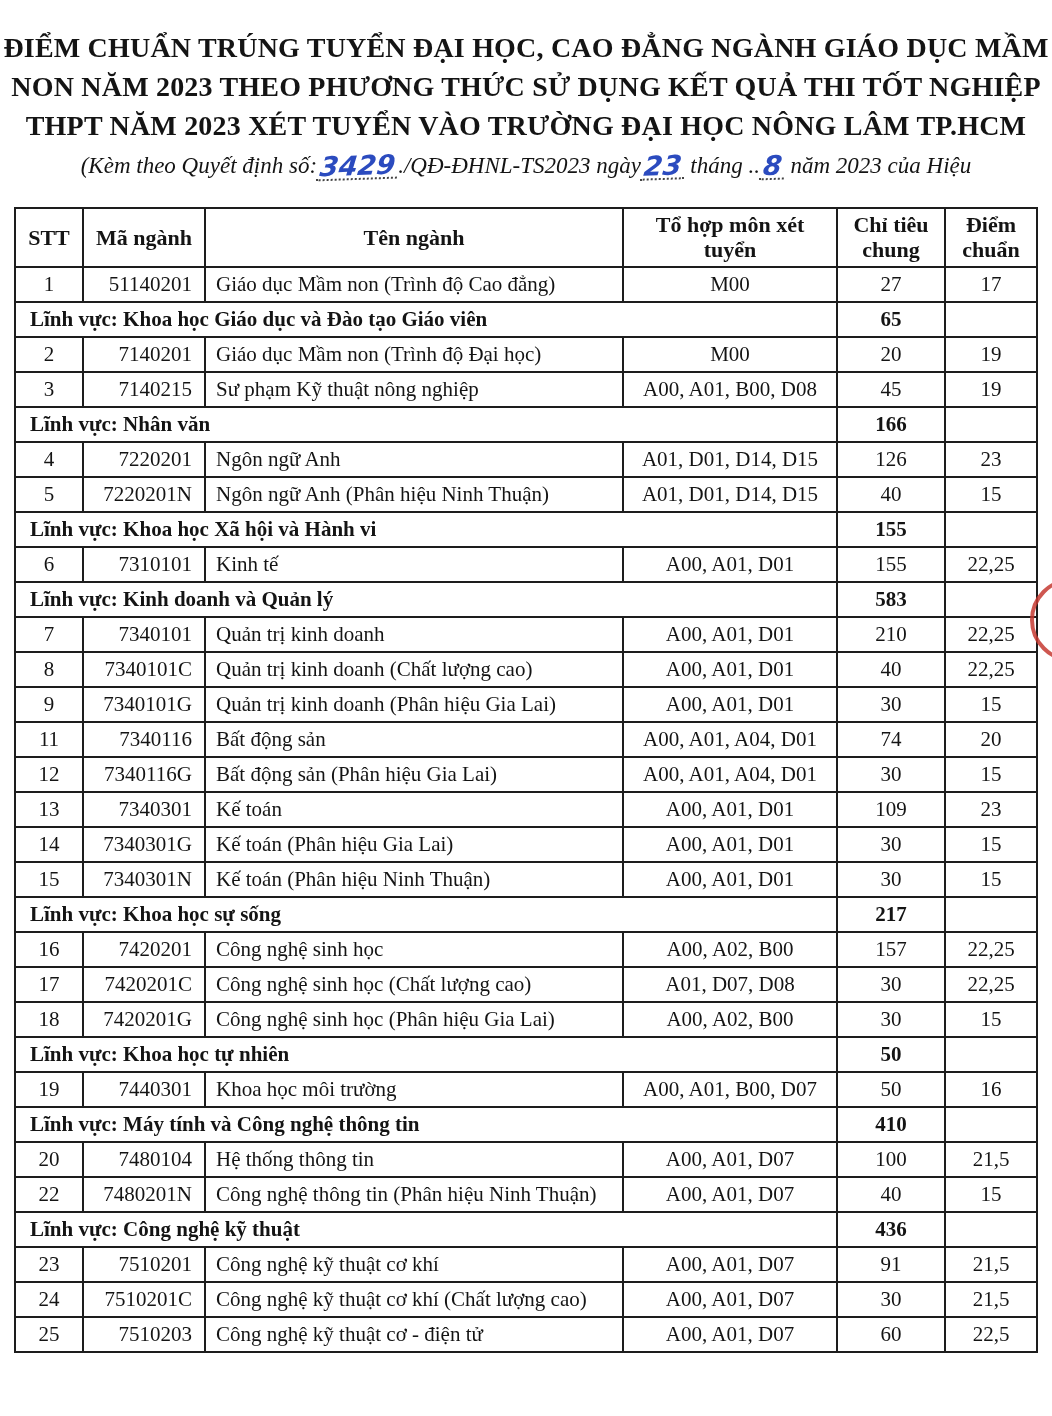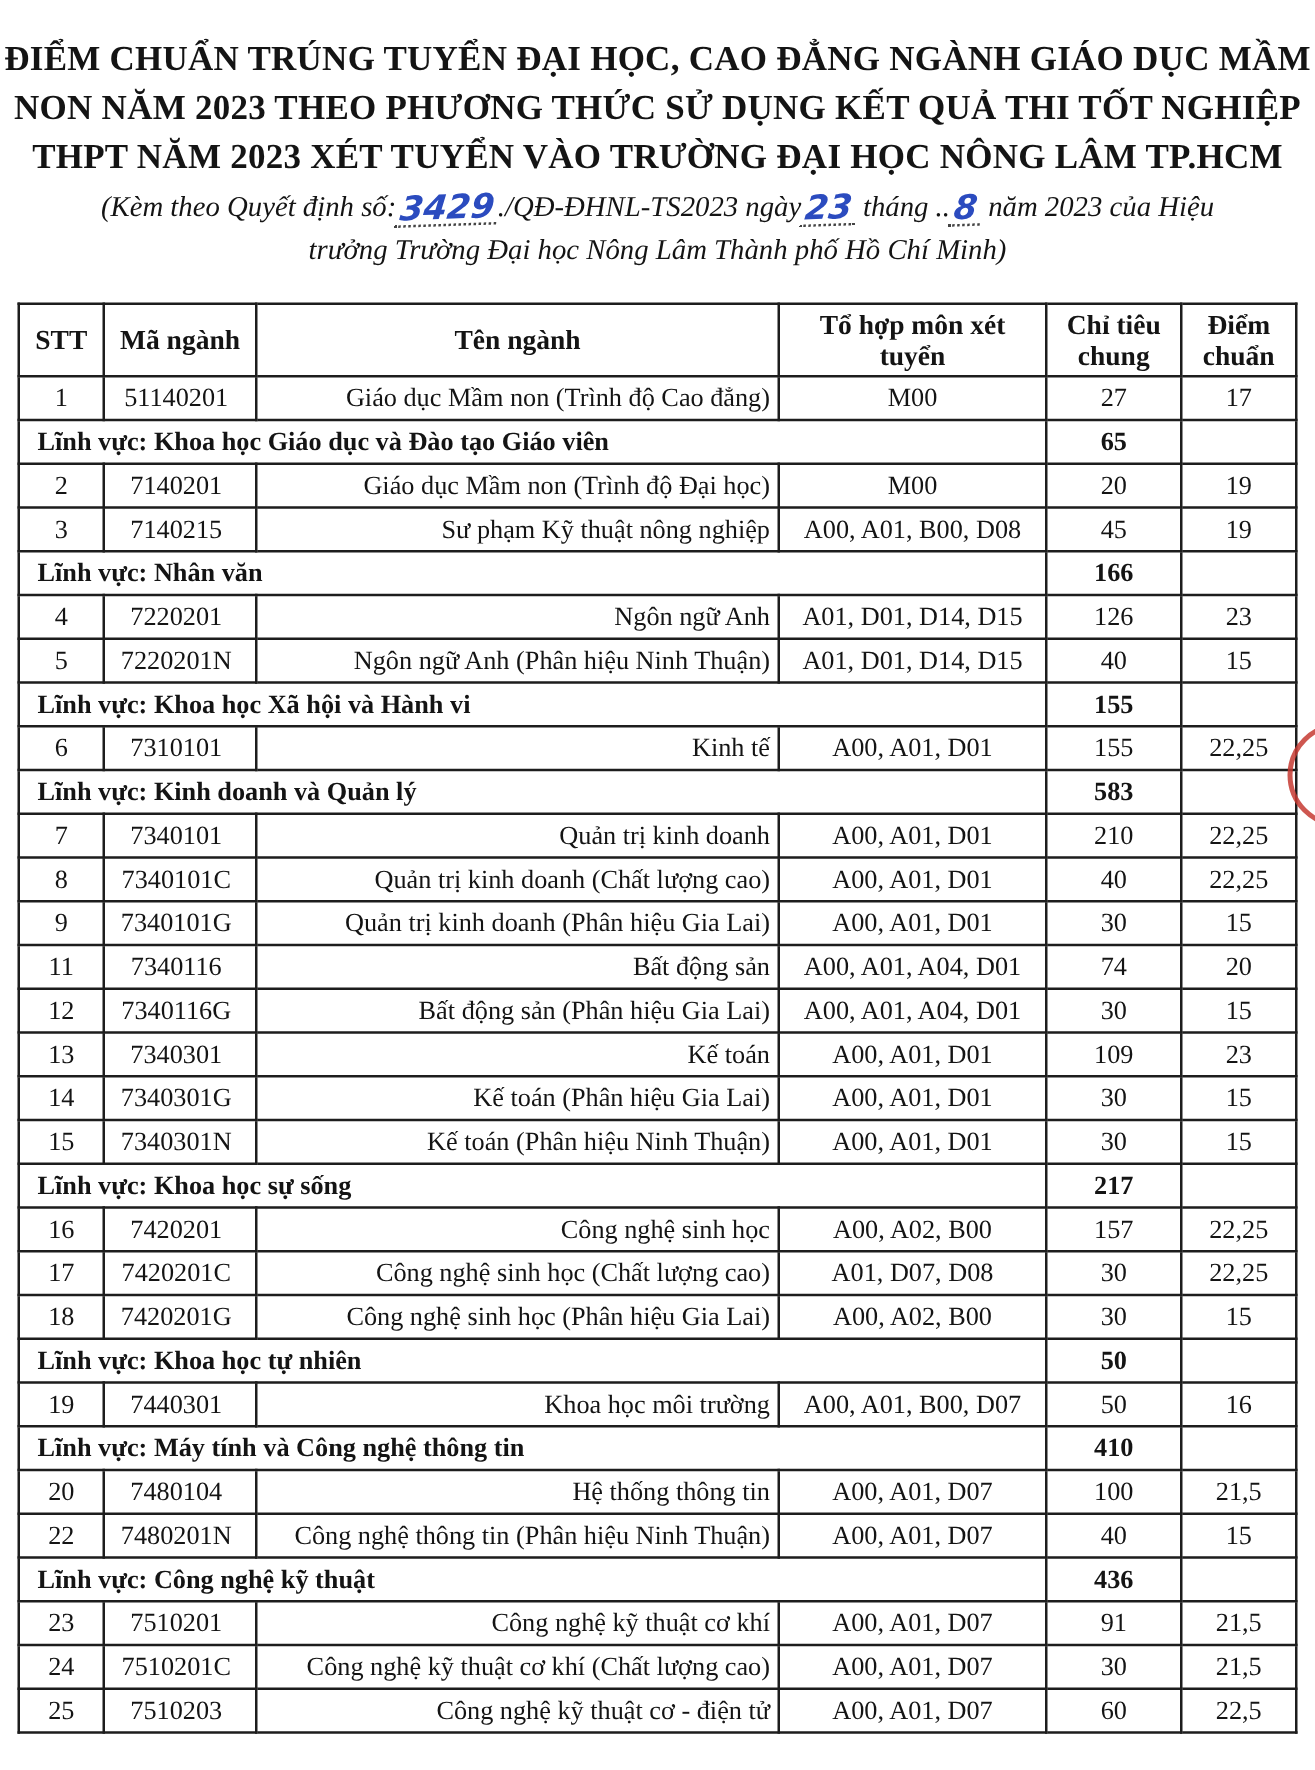--- a/index.html
+++ b/index.html
@@ -70,24 +70,25 @@
   }
   td {
     font-size: 21px;
     line-height: 1.2;
     padding: 2px 6px;
     height: 29px;
     text-align: center;
     vertical-align: middle;
   }
   td.name {
+    text-align: left;
+    padding-left: 10px;
+  }
+  td.code {
     text-align: right;
-    padding-left: 10px;
-  }
-  td.code {
     padding-right: 12px;
   }
   tr.section td {
     font-weight: bold;
   }
   tr.section td.section-label {
     text-align: left;
     padding-left: 14px;
   }
   .stamp-arc {
@@ -105,21 +106,20 @@
 <body>
 
 <div class="title-block">
   <div class="title-line">ĐIỂM CHUẨN TRÚNG TUYỂN ĐẠI HỌC, CAO ĐẲNG NGÀNH GIÁO DỤC MẦM</div>
   <div class="title-line">NON NĂM 2023 THEO PHƯƠNG THỨC SỬ DỤNG KẾT QUẢ THI TỐT NGHIỆP</div>
   <div class="title-line">THPT NĂM 2023 XÉT TUYỂN VÀO TRƯỜNG ĐẠI HỌC NÔNG LÂM TP.HCM</div>
   <div class="subtitle">
     <span>(Kèm theo Quyết định số:</span><span class="hw">3429</span><span>./QĐ-ĐHNL-TS2023 ngày</span><span class="hw">23</span>
     <span>tháng ..</span><span class="hw">8</span>
     <span>năm 2023 của Hiệu</span><br>
-    <span>trưởng Trường Đại học Nông Lâm Thành phố Hồ Chí Minh)</span>
   </div>
 </div>
 
 <table class="admission">
   <colgroup>
     <col class="c-stt">
       <col class="c-code">
       <col class="c-name">
     <col class="c-subj">
       <col class="c-quota">

